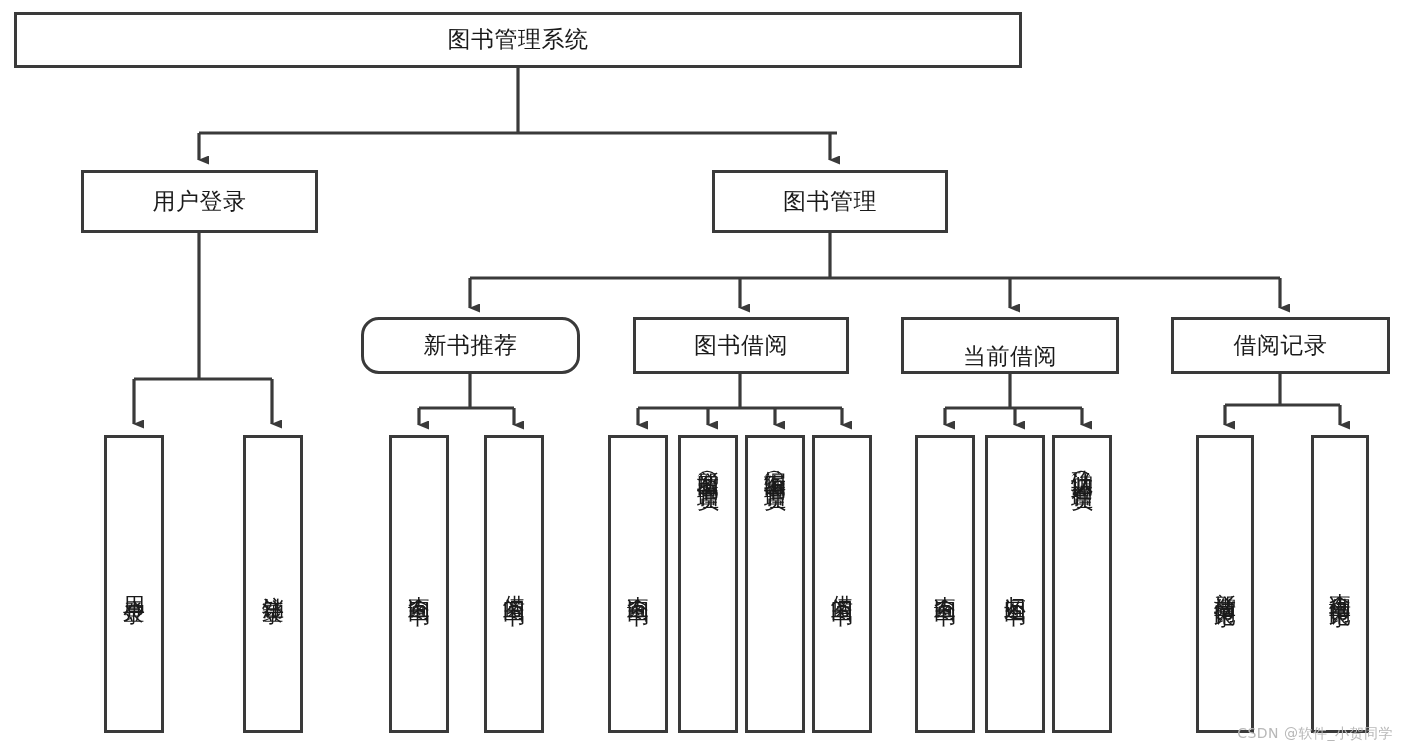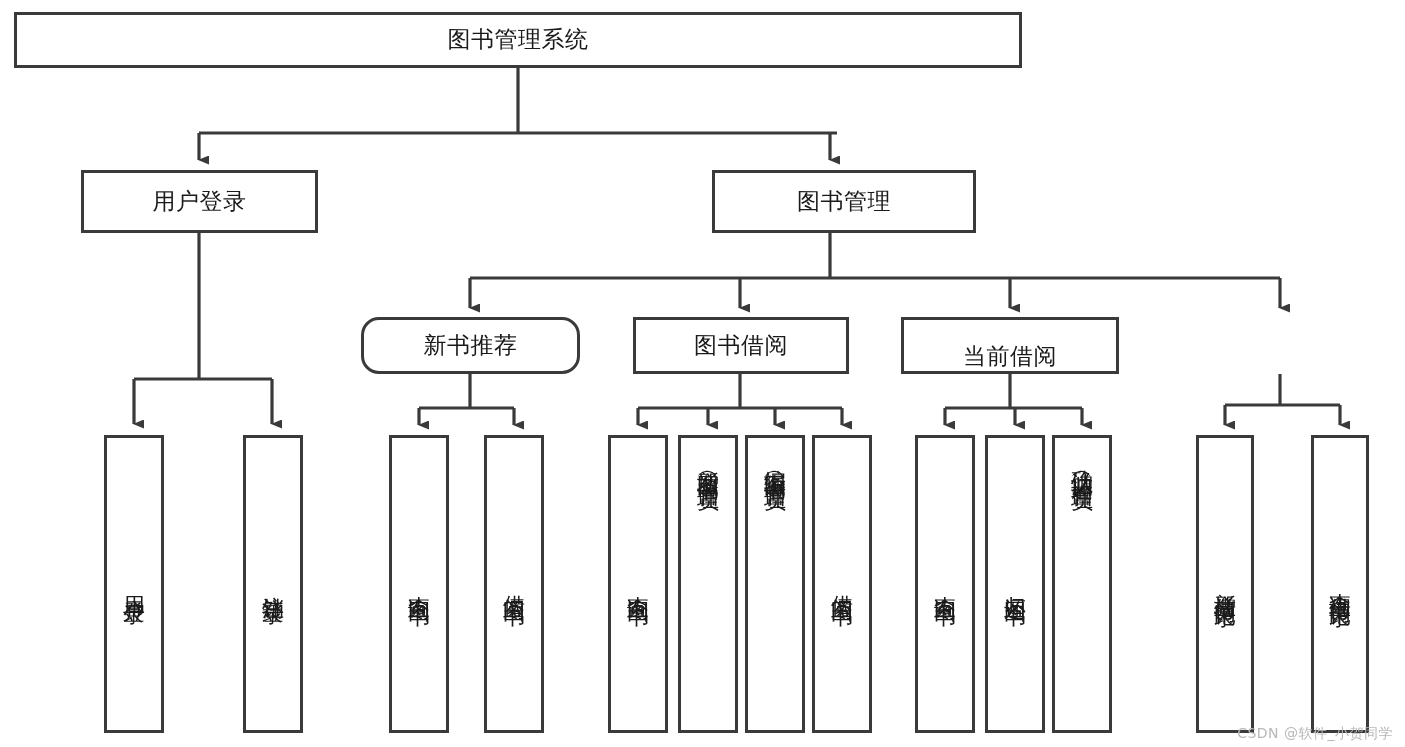--- a/index.html
+++ b/index.html
@@ -128,32 +128,35 @@
     </g>
   </svg>
 
   <div class="node-box" id="node-root" style="left: 14px; top: 12px; width: 1008px; height: 56px; justify-content: center;">
     <span class="node-label-h">图书管理系统</span>
   </div>
 
   <div class="node-box" id="node-l2-0" style="left: 81px; top: 170px; width: 237px; height: 63px;">
     <span class="node-label-h">用户登录</span>
   </div>
-  <div class="node-box" id="node-l2-1" style="left: 712px; top: 170px; width: 264px; height: 63px;">
+  <div class="node-box" id="node-l2-1" style="left: 712px; top: 170px; width: 236px; height: 63px;">
     <span class="node-label-h">图书管理</span>
   </div>
 
   <div class="node-box" id="node-l3-0" style="left: 361px; top: 317px; width: 219px; height: 57px; border-radius: 18px;">
     <span class="node-label-h">新书推荐</span>
   </div>
   <div class="node-box" id="node-l3-1" style="left: 633px; top: 317px; width: 216px; height: 57px;">
     <span class="node-label-h">图书借阅</span>
   </div>
   <div class="node-box" id="node-l3-2" style="left: 901px; top: 317px; width: 218px; height: 57px; align-items: flex-end;">
     <span class="node-label-h">当前借阅</span>
+  </div>
+  <div class="node-box" id="node-l3-3" style="left: 1171px; top: 317px; width: 219px; height: 57px;">
+    <span class="node-label-h">借阅记录</span>
   </div>
 
   <div class="node-box leaf-box centered" id="leaf-0" style="left: 104px; top: 435px; width: 60px; height: 298px;">
     <span class="node-label-v">用户登录</span>
   </div>
   <div class="node-box leaf-box centered" id="leaf-1" style="left: 243px; top: 435px; width: 60px; height: 298px;">
     <span class="node-label-v">注销登录</span>
   </div>
   <div class="node-box leaf-box centered" id="leaf-2" style="left: 389px; top: 435px; width: 60px; height: 298px;">
     <span class="node-label-v">查询图书</span>

